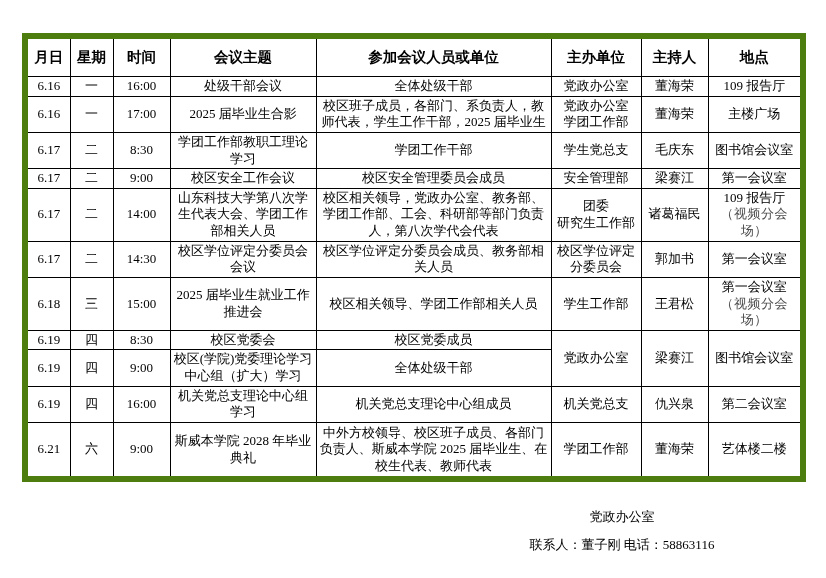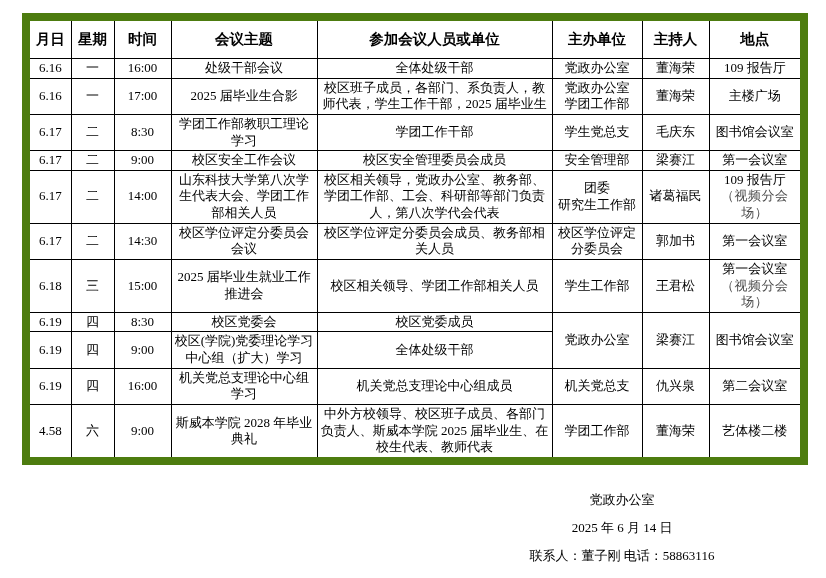--- a/index.html
+++ b/index.html
@@ -2,22 +2,22 @@
 <html><head>
 <meta charset="utf-8">
 <style>
   html,body{margin:0;padding:0;background:#ffffff;}
   body{width:826px;height:578px;overflow:hidden;
        font-family:"Liberation Serif","DejaVu Serif",serif;color:#000;}
   .page{width:826px;height:578px;background:#fff;}
 
   table.schedule{
     border-collapse:collapse;table-layout:fixed;
-    margin:13px 0 0 22px;width:778px;
-    border:8px solid #4d7c0f;
+    margin:33px 0 0 22px;width:778px;
+    border:6px solid #4d7c0f;
   }
   th,td{
     border:1px solid #000;
     text-align:center;vertical-align:middle;
     padding:1px 3px;
     font-size:13px;line-height:1.28;
     word-break:break-all;
   }
   th{
     font-family:"Liberation Sans","DejaVu Sans",sans-serif;
@@ -185,34 +185,33 @@
         <td>机关党总支理论中心组学习</td>
         <td>机关党总支理论中心组成员</td>
         <td class="c-org">机关党总支</td>
         <td>仇兴泉</td>
         <td>
           <div>第二会议室</div>
           <div class="loc-sub"></div>
         </td>
       </tr>
       <tr class="r-xtall">
-        <td>4.58</td>
+        <td>6.21</td>
         <td>六</td>
         <td>9:00</td>
         <td>斯威本学院 2028 年毕业典礼</td>
         <td>中外方校领导、校区班子成员、各部门负责人、斯威本学院 2025 届毕业生、在校生代表、教师代表</td>
         <td class="c-org">学团工作部</td>
         <td>董海荣</td>
         <td>
           <div>艺体楼二楼</div>
           <div class="loc-sub"></div>
         </td>
       </tr>
     </tbody>
   </table>
 
   <div class="footer">
     <div class="fline">党政办公室</div>
-    <div class="fline">2025 年 6 月 14 日</div>
     <div class="fline">联系人：董子刚  电话：58863116</div>
   </div>
 
 </div>
 
 </body></html>

